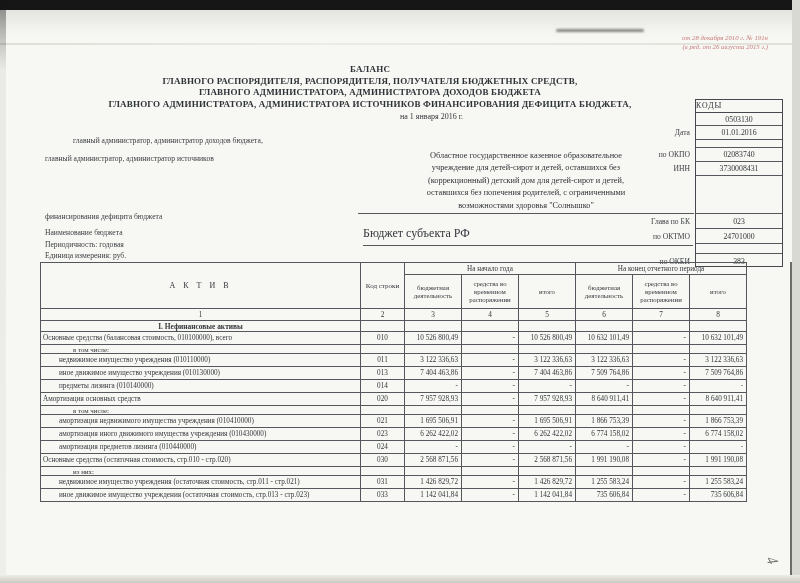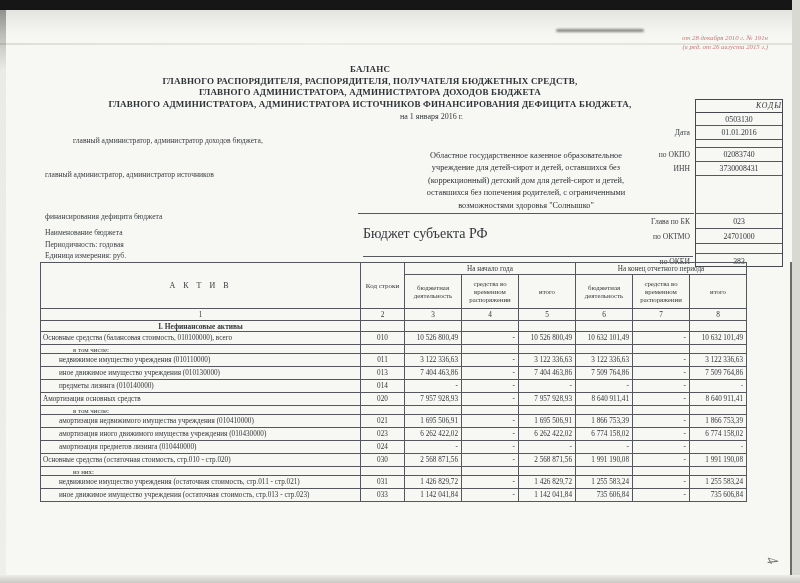--- a/index.html
+++ b/index.html
@@ -25,35 +25,35 @@
   .scan-smudge{position:absolute;left:556px;top:29px;width:88px;height:3px;
     background:rgba(45,45,45,.55);filter:blur(1px);border-radius:2px;}
   
   .stamp{position:absolute;right:32px;top:34px;text-align:right;
     font-size:6.8px;line-height:8.5px;font-style:italic;color:rgba(190,100,100,.85);}
   
   .title{position:absolute;left:30px;top:64px;width:680px;text-align:center;
     font-weight:bold;font-size:9px;line-height:11.6px;letter-spacing:.2px;color:#2e3338;}
   
   .codes{position:absolute;left:695px;top:99px;width:88px;font-size:7.8px;}
-  .codes .hdr{border:1.5px solid #45494d;height:12px;line-height:12px;text-align:right;letter-spacing:1px;font-style:italic;}
+  .codes .hdr{border:1.5px solid #45494d;height:12px;line-height:12px;text-align:left;letter-spacing:1px;}
   .codes .stack{border:1.5px solid #45494d;border-top:none;}
   .codes .crow{border-bottom:1px solid #55595d;text-align:center;position:relative;
     display:flex;align-items:center;justify-content:center;}
   .codes .crow:last-child{border-bottom:none;align-items:flex-end;}
   .codes .clabel{position:absolute;right:92px;width:70px;text-align:right;
     font-size:7.6px;color:#3a3e42;white-space:nowrap;}
   .h12{height:12px}.h13{height:13px}.h7{height:7px}.h37{height:37px}.h14{height:14px}.h9{height:9px}
   
   .dateline{position:absolute;left:400px;top:112px;font-size:8px;}
   .leftlabels{position:absolute;left:45px;font-size:7.6px;line-height:9px;color:#3a3e42;white-space:nowrap;}
   .institution{position:absolute;left:358px;top:150px;width:336px;text-align:center;
     font-size:8.3px;line-height:12.4px;color:#2f3337;border-bottom:1px solid #55595d;padding-bottom:1px;}
   .budget-line{position:absolute;left:363px;top:226px;width:330px;
-    font-size:14px;border-bottom:1px solid #55595d;padding-bottom:14px;}
+    font-size:12px;border-bottom:1px solid #55595d;padding-bottom:4px;}
   
   .balance{position:absolute;left:40px;top:262px;}
   table{border-collapse:collapse;table-layout:fixed;width:706px;}
   td{border:1px solid #54585c;padding:0 2px;overflow:hidden;white-space:nowrap;
      font-size:7.2px;color:#34383c;vertical-align:middle;}
   table{border:1.5px solid #3e4246;}
   td.gh{text-align:center;font-size:7.2px;height:11px;}
   td.aktiv{text-align:center;font-size:8px;letter-spacing:3px;}
   td.codeh{text-align:center;font-size:7px;line-height:8px;white-space:normal;margin-top:48px;}
   td.sh{text-align:center;font-size:6.8px;line-height:8px;white-space:normal;height:31px;padding:1px;}
@@ -128,21 +128,21 @@
       <div class="crow h12">
         <span class="clabel">по ОКЕИ</span>
         <span>383</span>
       </div>
     </div>
   </div>
 
   <div class="dateline">на 1 января 2016 г.</div>
 
   <div class="leftlabels" style="top:136px;padding-left:28px;">главный администратор, администратор доходов бюджета,</div>
-  <div class="leftlabels" style="top:170px;">главный администратор, администратор источников</div>
+  <div class="leftlabels" style="top:154px;">главный администратор, администратор источников</div>
   <div class="leftlabels" style="top:212px;">финансирования дефицита бюджета</div>
   <div class="leftlabels" style="top:228px;">Наименование бюджета</div>
   <div class="leftlabels" style="top:240px;">Периодичность:  годовая</div>
   <div class="leftlabels" style="top:251px;">Единица измерения: руб.</div>
 
   <div class="institution">
     <div>Областное государственное казенное образовательное</div>
     <div>учреждение для детей-сирот и детей, оставшихся без</div>
     <div>(коррекционный) детский дом для детей-сирот и детей,</div>
     <div>оставшихся без попечения родителей, с ограниченными</div>

